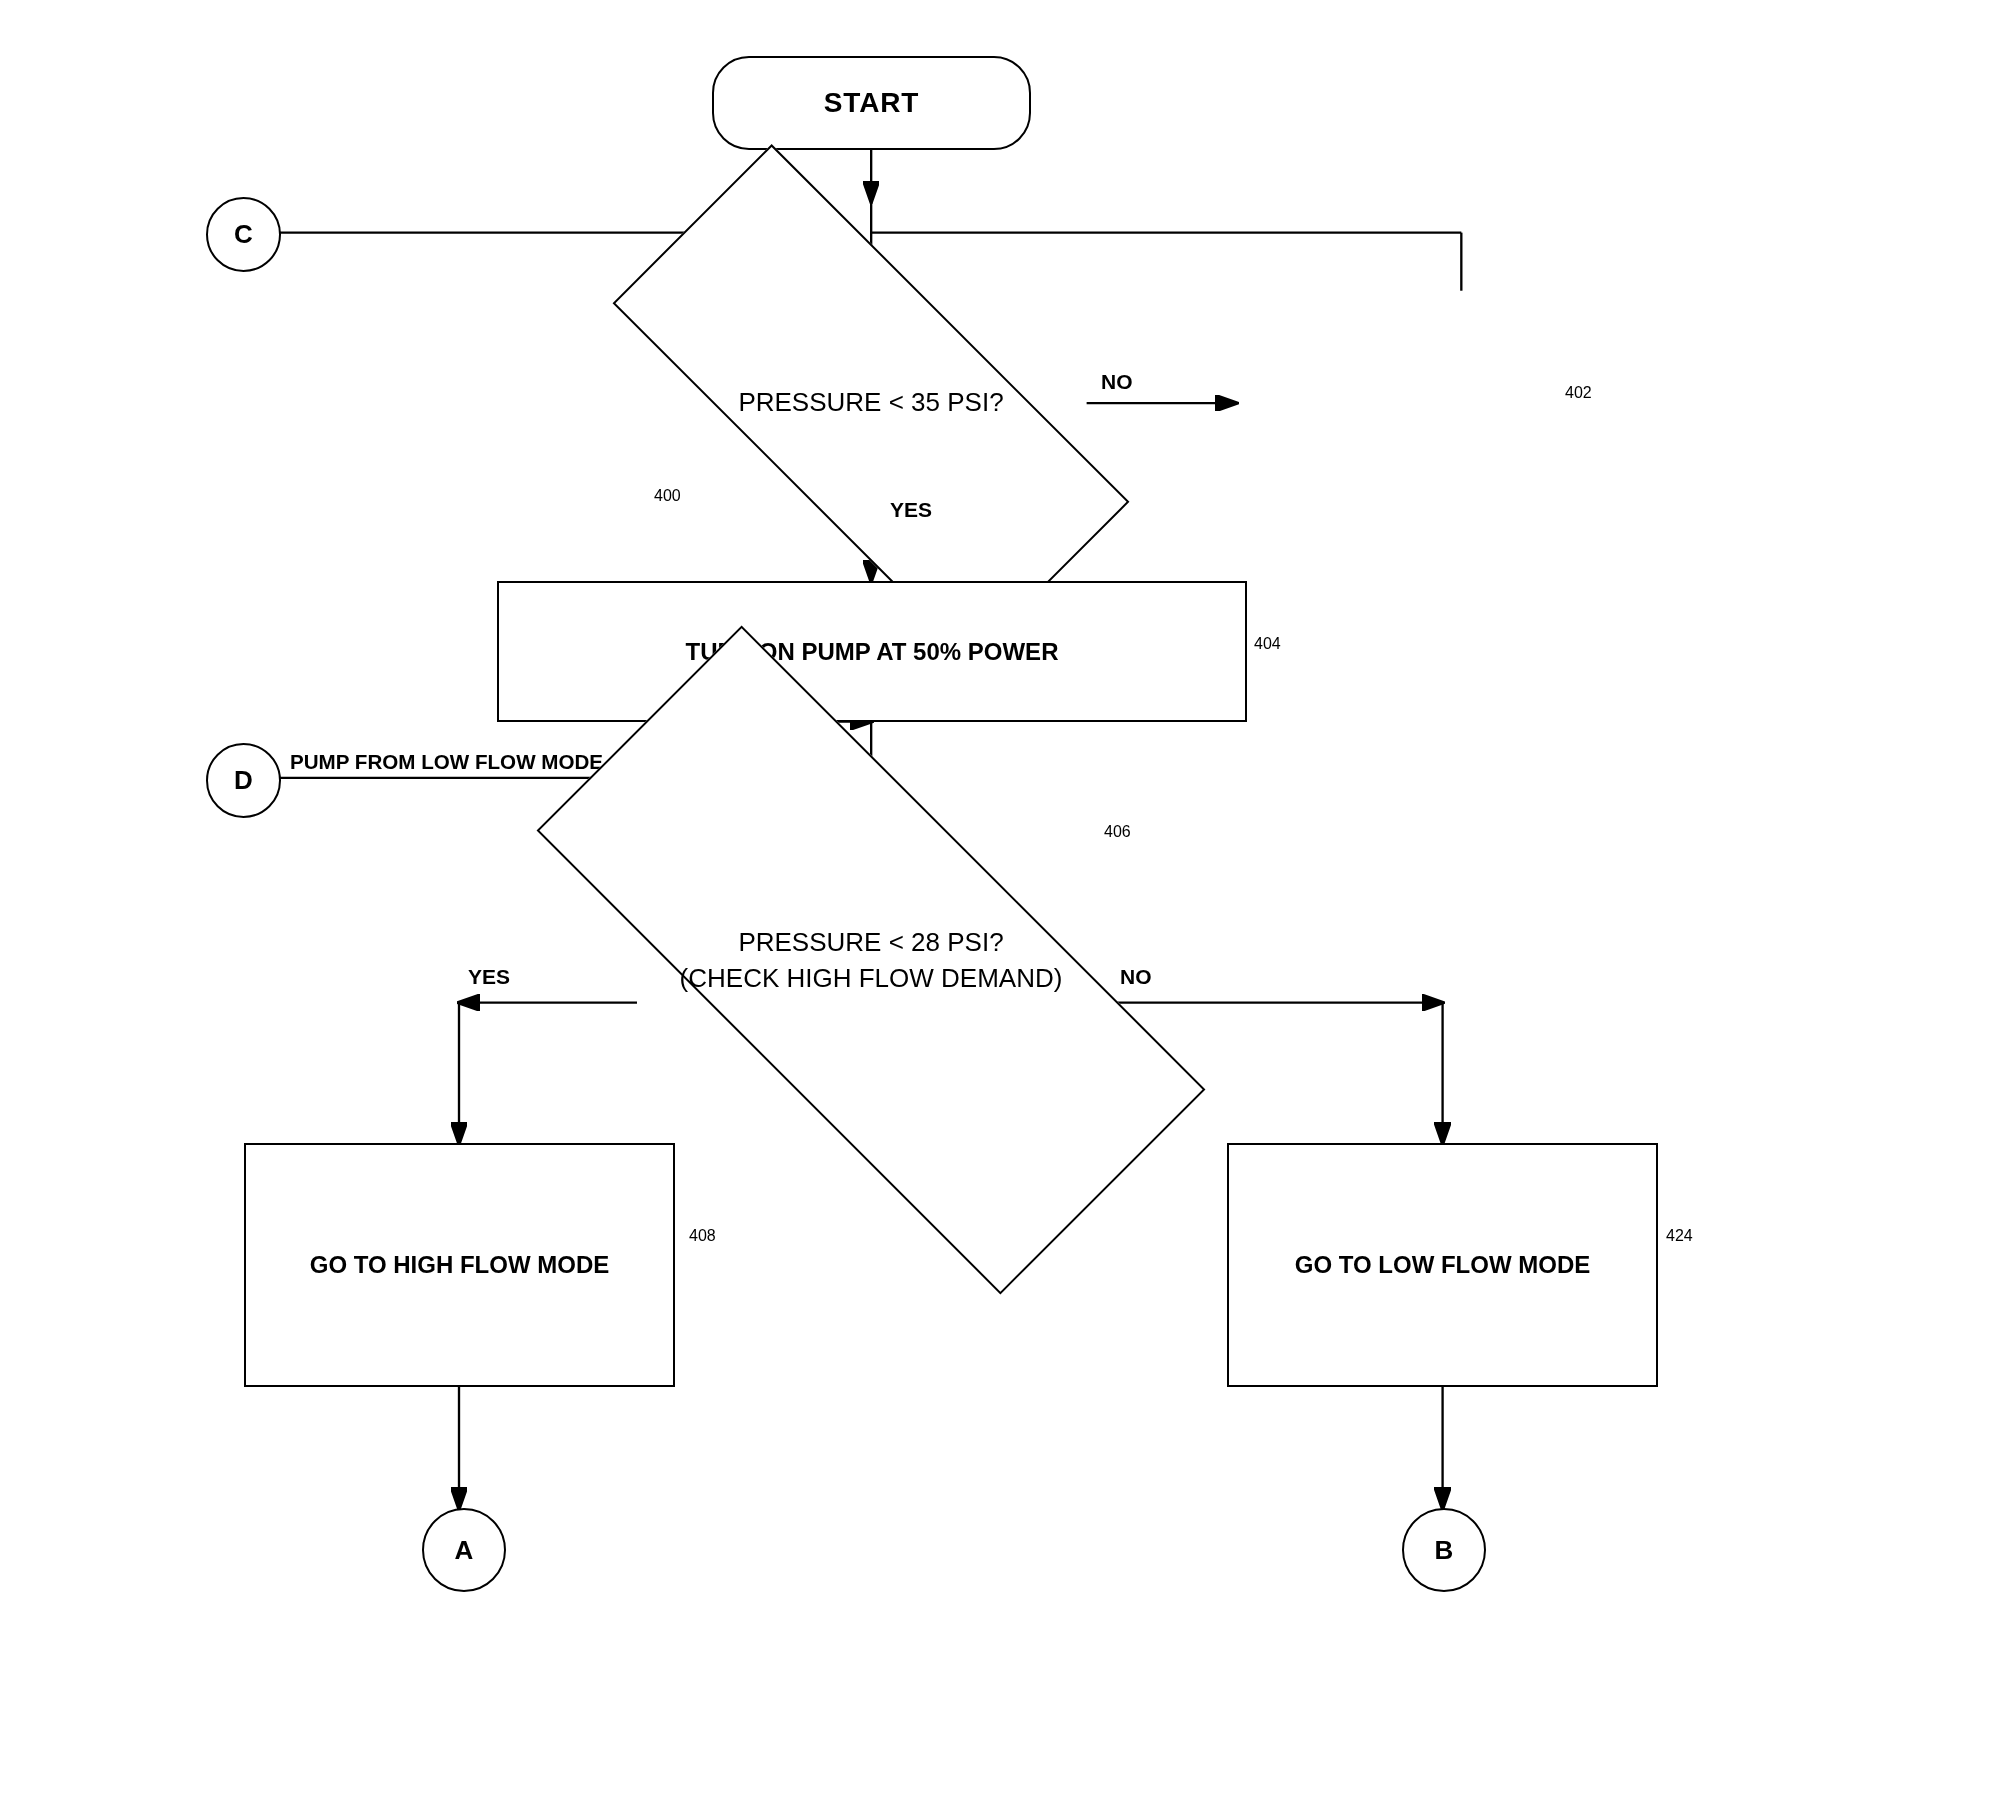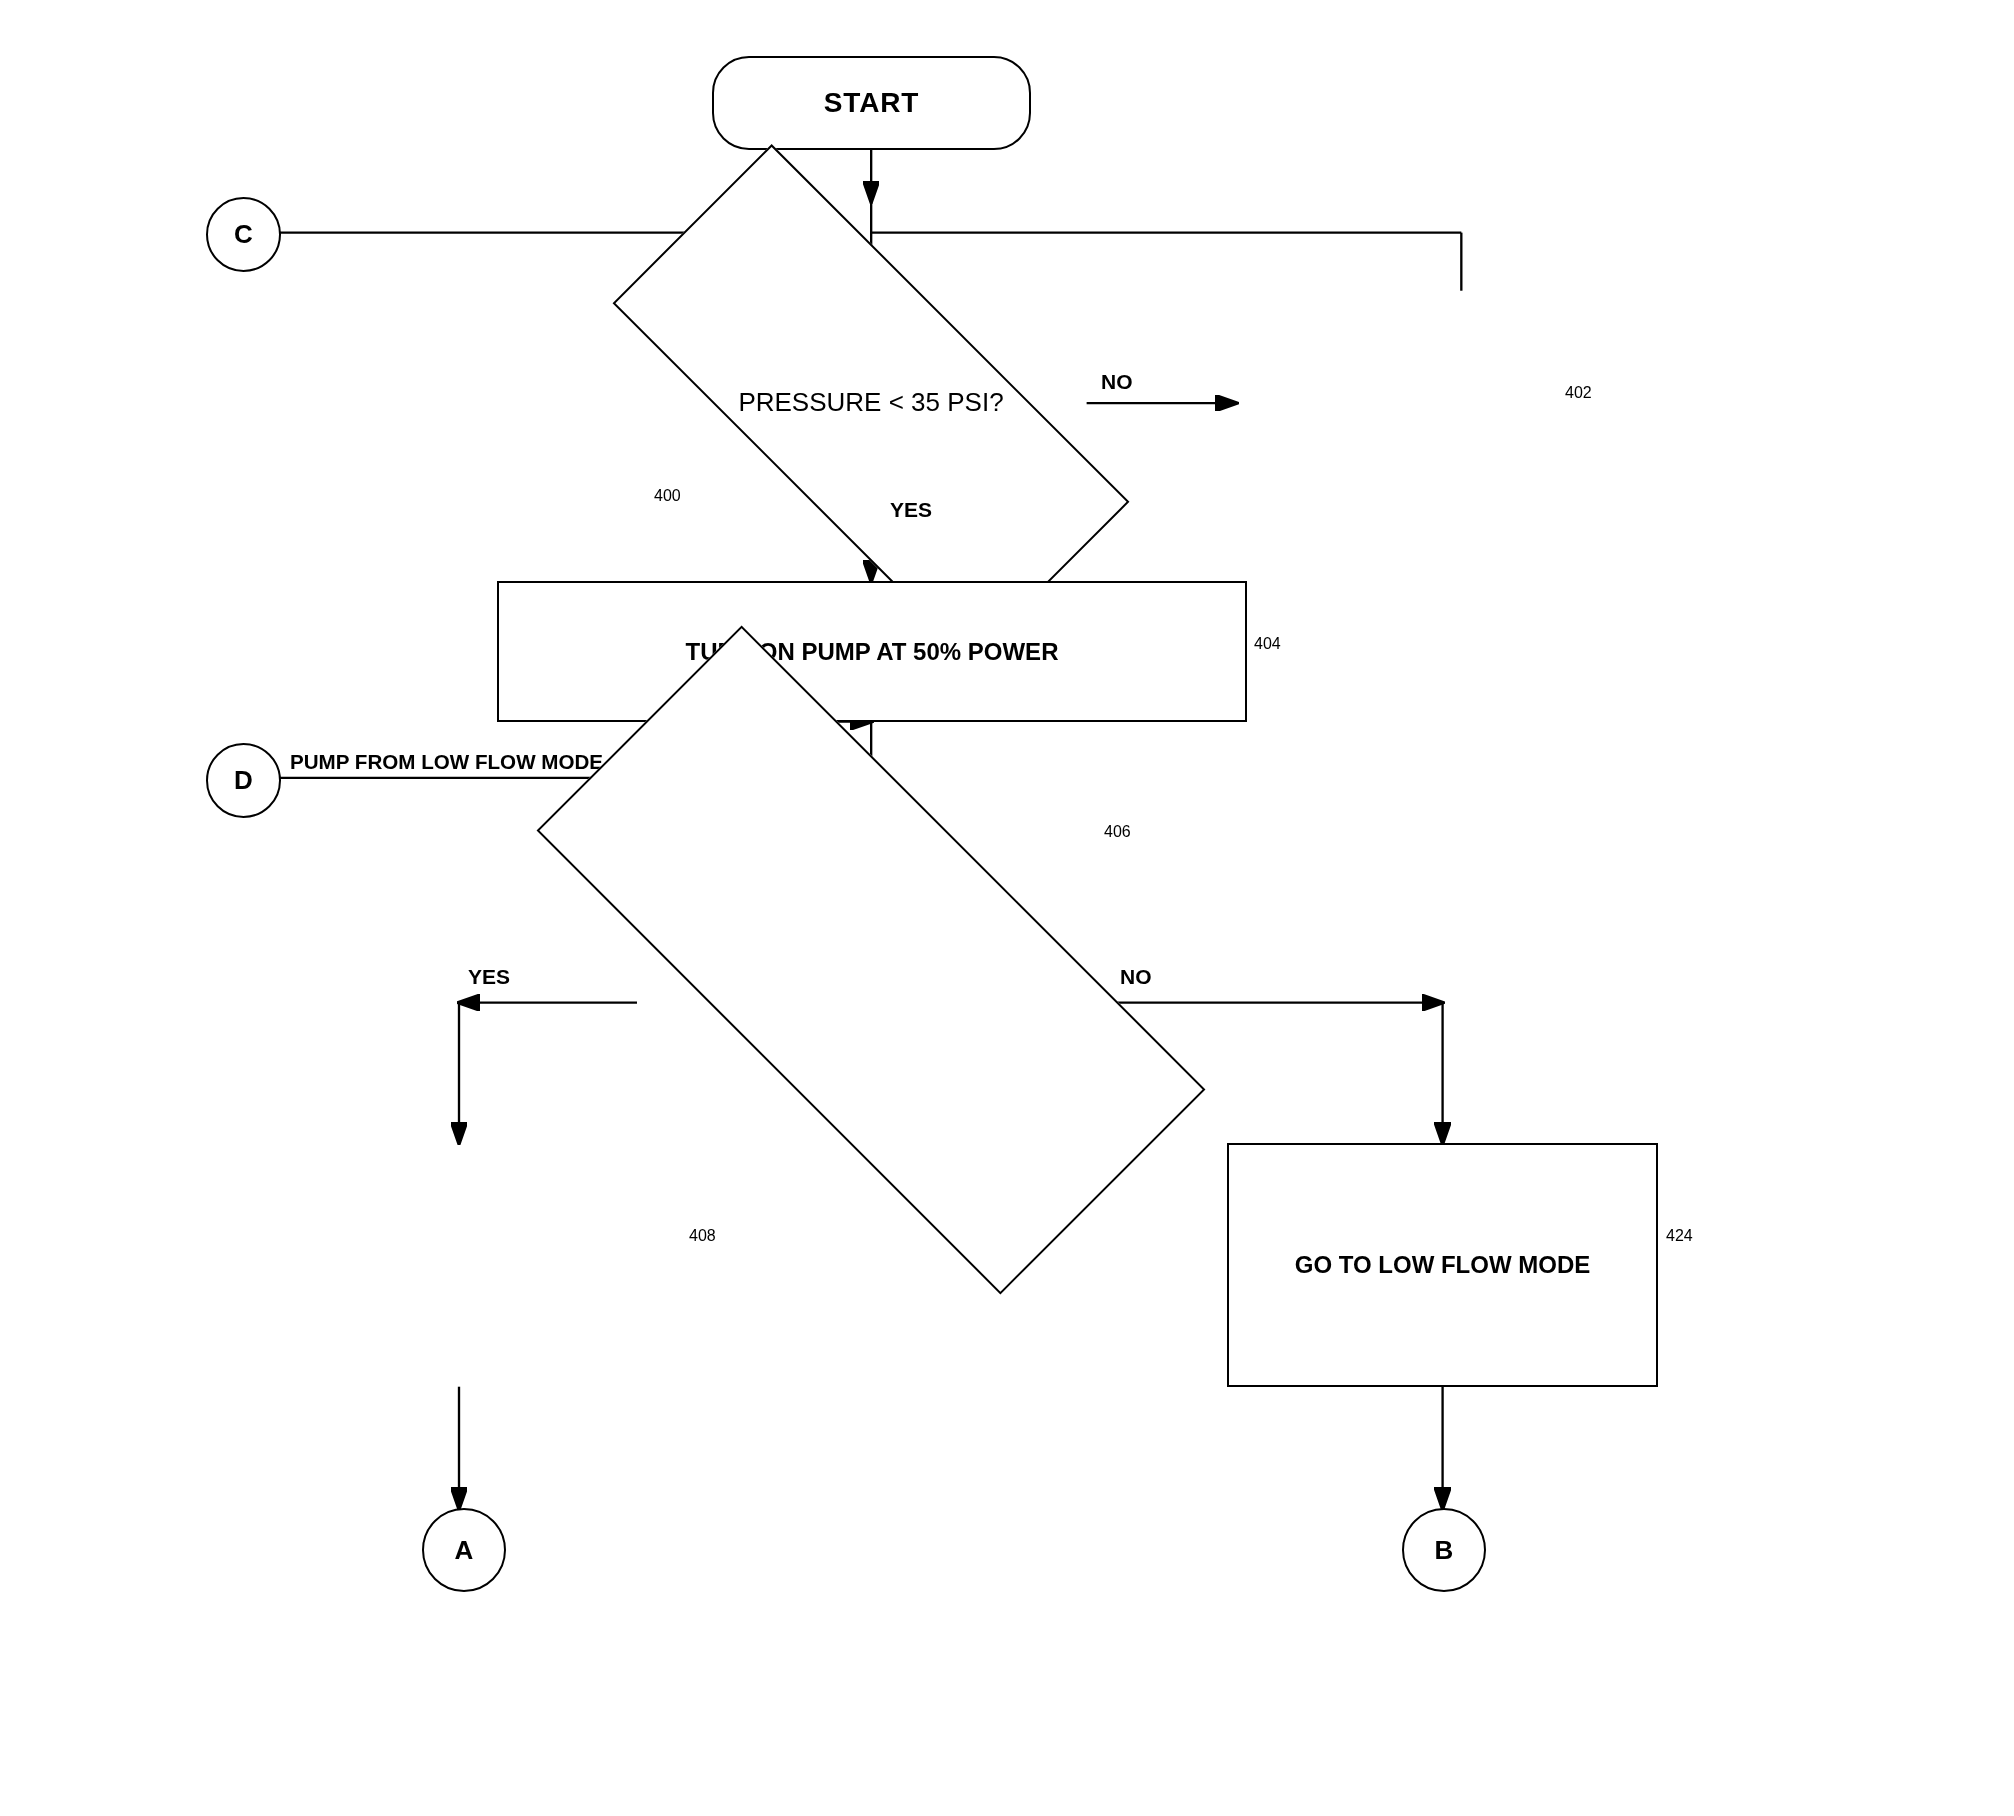--- a/index.html
+++ b/index.html
@@ -206,34 +206,40 @@
   <div class="connector-circle" style="left: 206px; top: 743px; width: 75px; height: 75px;">
     <span>D</span>
   </div>
 
   <div class="arrow-label" style="left: 290px; top: 750px; font-size: 20.6px; font-weight: bold;">
     <span>PUMP FROM LOW FLOW MODE</span>
   </div>
 
   <div class="diamond-shape" style="left: 543px; top: 815px; width: 656px; height: 290px;">
     <div class="diamond-inner"></div>
+    <div class="diamond-text">
+      PRESSURE &lt; 28 PSI?<br>(CHECK HIGH FLOW DEMAND)
+    </div>
   </div>
 
   <div class="ref-label" style="left: 1104px; top: 823px;">
     <span>406</span>
   </div>
 
   <div class="arrow-label" style="left: 468px; top: 965px;">
     <span>YES</span>
   </div>
 
   <div class="arrow-label" style="left: 1120px; top: 965px;">
     <span>NO</span>
   </div>
 
+  <div class="rect-shape" style="left: 244px; top: 1143px; width: 431px; height: 244px;">
+    <span>GO TO HIGH FLOW MODE</span>
+  </div>
 
   <div class="ref-label" style="left: 689px; top: 1227px;">
     <span>408</span>
   </div>
 
   <div class="rect-shape" style="left: 1227px; top: 1143px; width: 431px; height: 244px;">
     <span>GO TO LOW FLOW MODE</span>
   </div>
 
   <div class="ref-label" style="left: 1666px; top: 1227px;">

